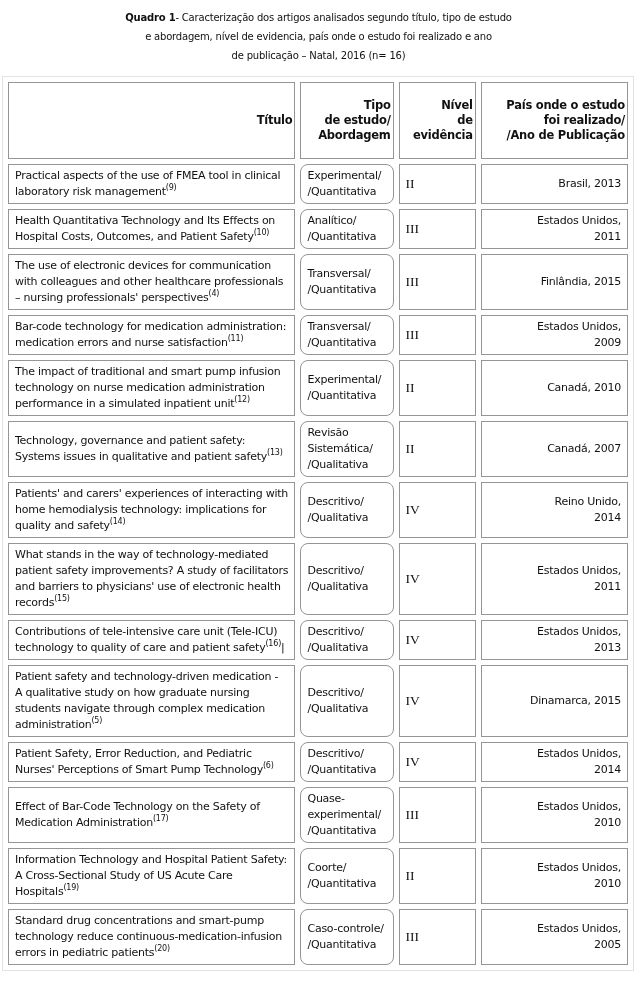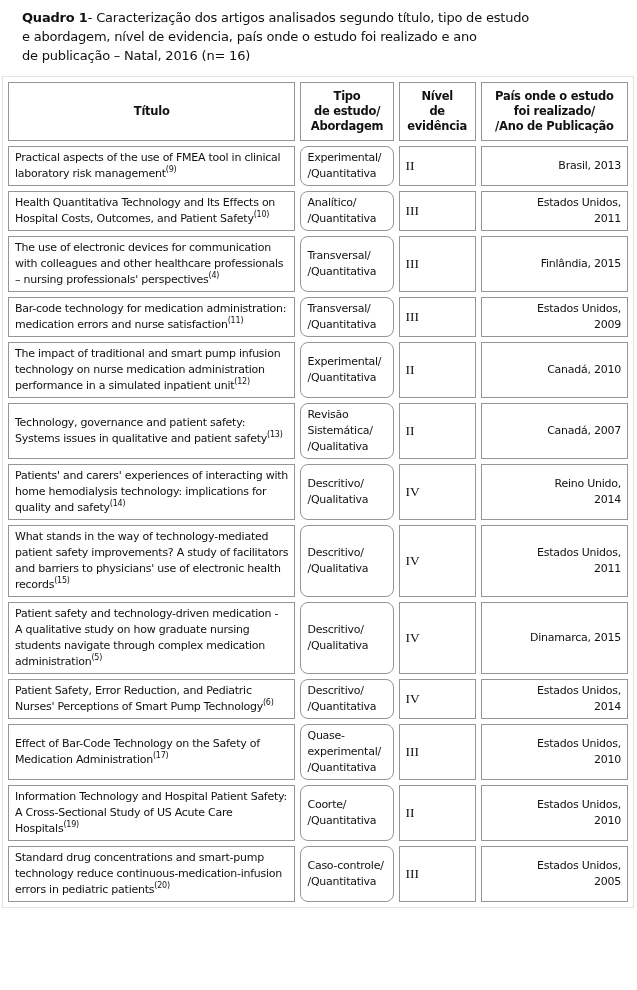--- a/index.html
+++ b/index.html
@@ -9,22 +9,22 @@
     background: #ffffff;
     width: 637px;
   }
   body {
     font-family: "DejaVu Sans", "Liberation Sans", sans-serif;
     color: #111111;
     height: 990px;
     overflow: hidden;
   }
   .heading {
-    text-align: left;
-    font-size: 13px;
+    text-align: center;
+    font-size: 10px;
     line-height: 19px;
     letter-spacing: -0.2px;
     padding: 8px 22px 0 22px;
     white-space: pre-line;
   }
   .heading .bold { font-weight: bold; }
   table.quadro {
     margin: 11px 3px 0 2px;
     width: 632px;
     border-collapse: separate;
@@ -39,22 +39,22 @@
     line-height: 16px;
     letter-spacing: -0.25px;
     vertical-align: middle;
     color: #111111;
     overflow: hidden;
   }
   th {
     font-size: 11.5px;
     line-height: 15px;
     font-weight: bold;
-    text-align: center;
-    padding: 6px 2px;
+    text-align: right;
+    padding: 15px 2px;
   }
   .pre { white-space: pre-line; }
   td.c-title { text-align: left; }
   td.c-type { text-align: left; border-radius: 8px; }
   td.c-level {
     text-align: left;
     font-family: "Liberation Serif", "DejaVu Serif", serif;
     font-size: 13.5px;
     letter-spacing: 0;
   }
@@ -150,20 +150,28 @@
     </tr>
     <tr>
       <td class="c-title"><span>What stands in the way of technology-mediated patient safety improvements? A study of facilitators and barriers to physicians' use of electronic health records</span><sup class="ref">(15)</sup></td>
       <td class="c-type pre">Descritivo/
 /Qualitativa</td>
       <td class="c-level">IV</td>
       <td class="c-country pre">Estados Unidos,
 2011</td>
     </tr>
     <tr>
+      <td class="c-title"><span>Contributions of tele-intensive care unit (Tele-ICU) technology to quality of care and patient safety</span><sup class="ref">(16)</sup><span>|</span></td>
+      <td class="c-type pre">Descritivo/
+/Qualitativa</td>
+      <td class="c-level">IV</td>
+      <td class="c-country pre">Estados Unidos,
+2013</td>
+    </tr>
+    <tr>
       <td class="c-title"><span>Patient safety and technology-driven medication - A qualitative study on how graduate nursing students navigate through complex medication administration</span><sup class="ref">(5)</sup></td>
       <td class="c-type pre">Descritivo/
 /Qualitativa</td>
       <td class="c-level">IV</td>
       <td class="c-country pre">Dinamarca, 2015</td>
     </tr>
     <tr>
       <td class="c-title"><span>Patient Safety, Error Reduction, and Pediatric Nurses' Perceptions of Smart Pump Technology</span><sup class="ref">(6)</sup></td>
       <td class="c-type pre">Descritivo/
 /Quantitativa</td>

